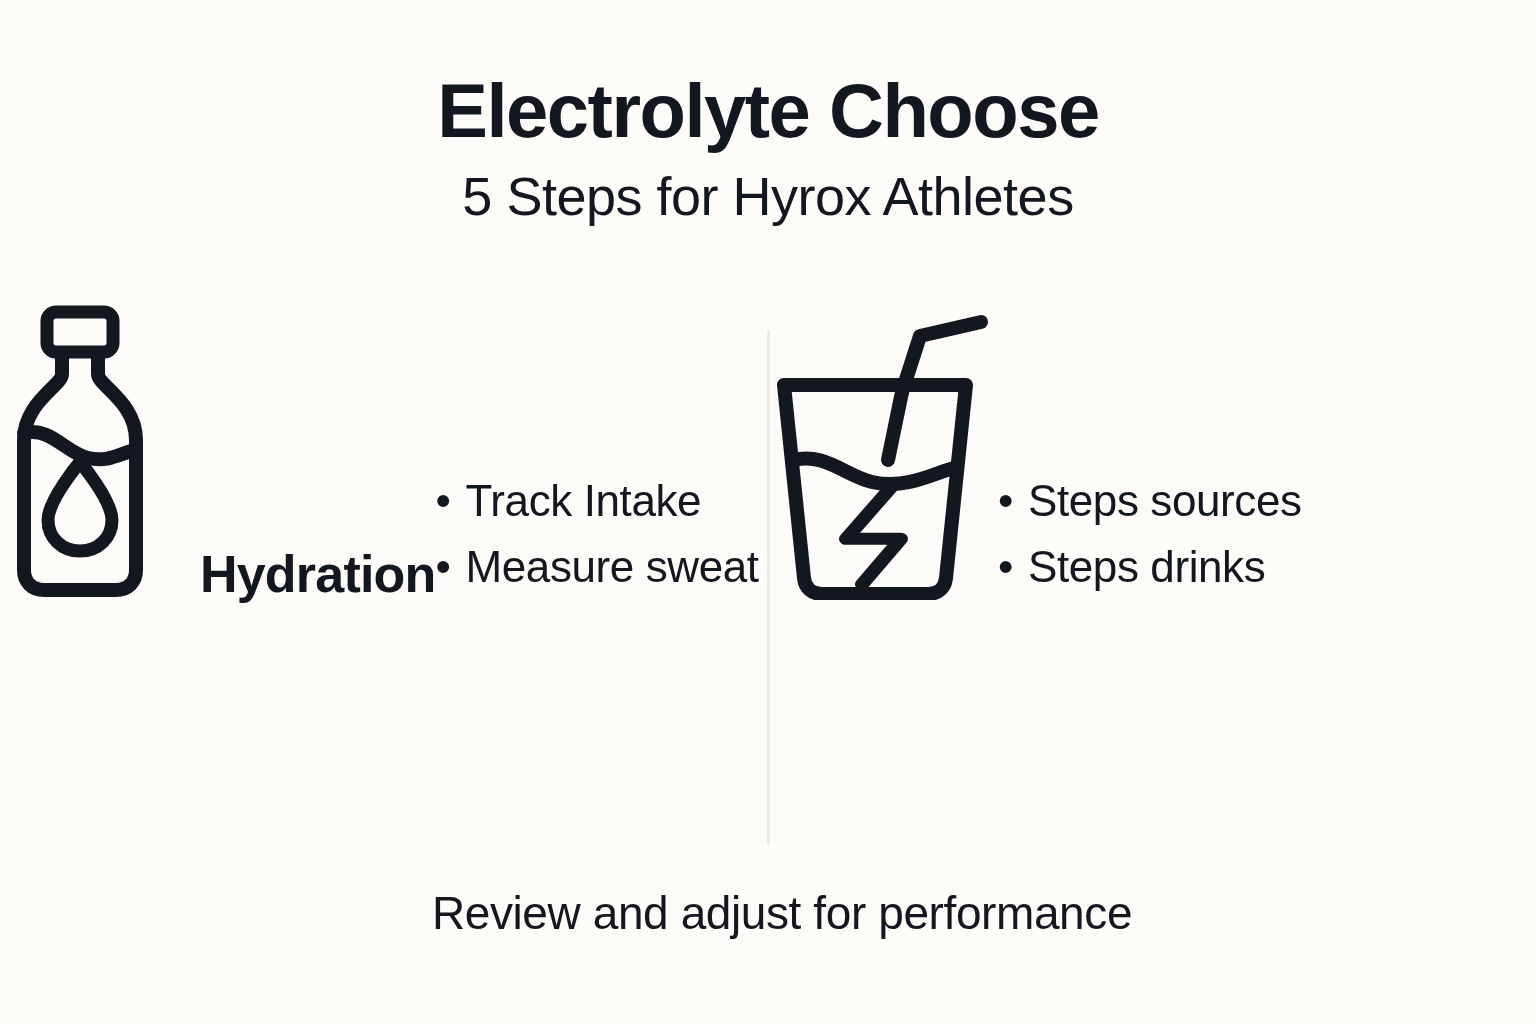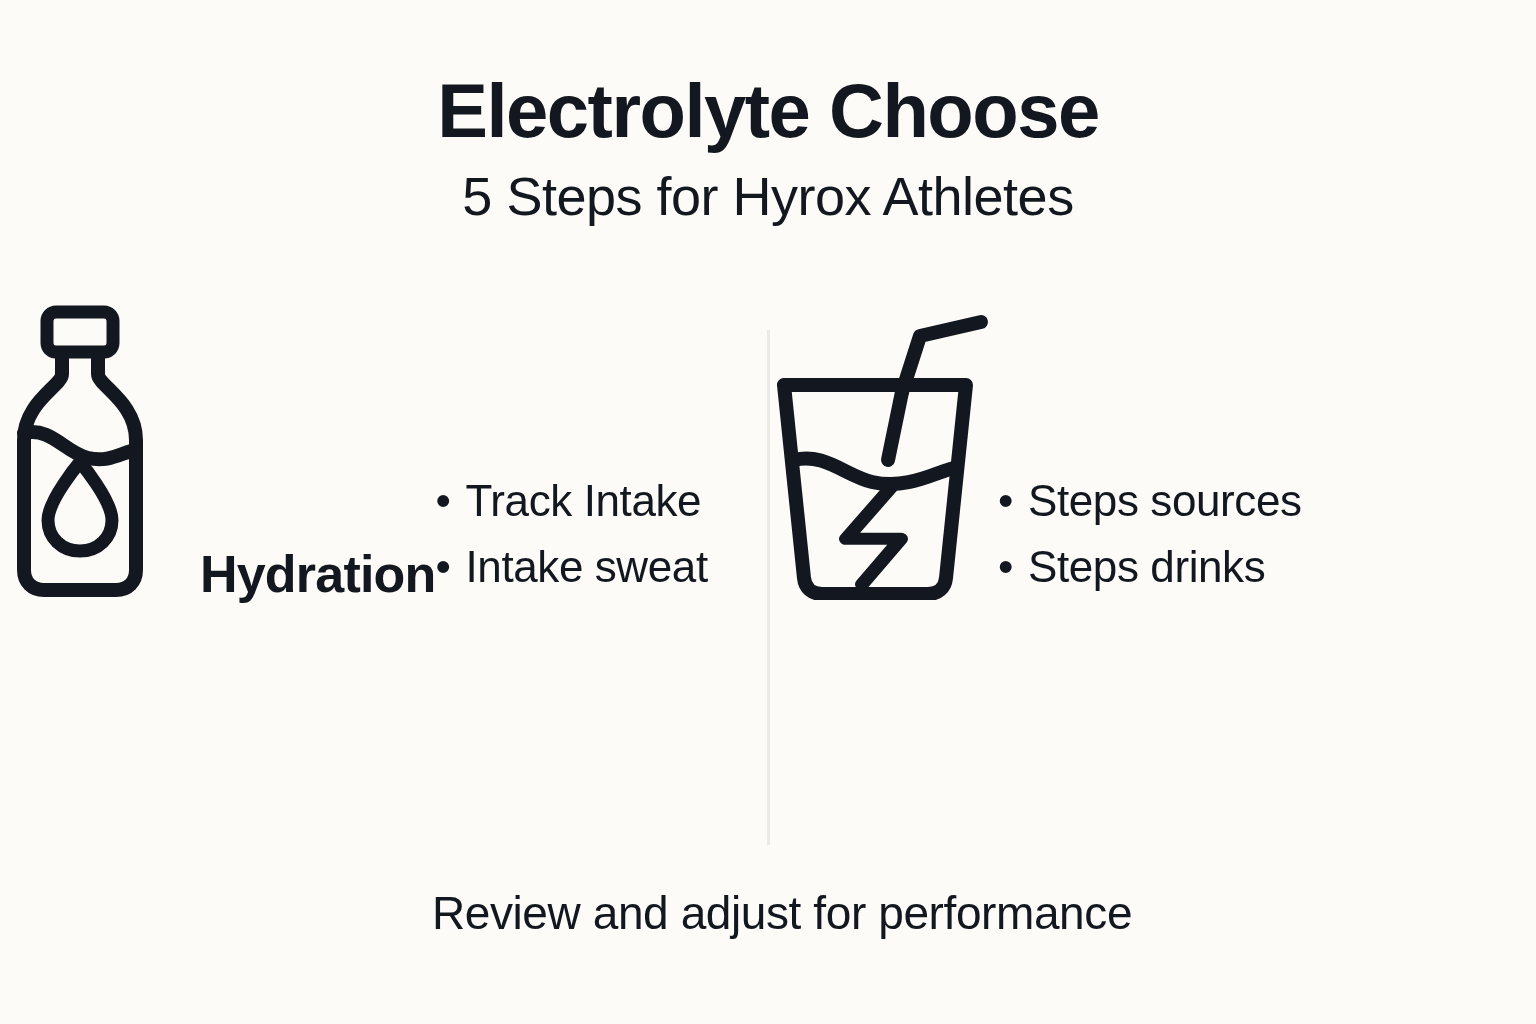--- a/index.html
+++ b/index.html
@@ -159,21 +159,21 @@
         </svg>
       </div>
       <h2 class="col-heading">Hydration</h2>
       <ul class="bullet-list">
         <li class="bullet-item">
           <span class="bullet-dot">•</span>
           <span>Track Intake</span>
         </li>
         <li class="bullet-item">
           <span class="bullet-dot">•</span>
-          <span>Intake sweat</span>
+          <span>Measure sweat</span>
         </li>
       </ul>
     </div>
 
     <div class="column">
       <div class="icon-wrap">
         <svg width="230" height="300" viewBox="0 0 230 300" fill="none" xmlns="http://www.w3.org/2000/svg" aria-hidden="true">
 
           <path d="M213 22 L152 36 L134 92" stroke="#131820" stroke-width="14" stroke-linecap="round" stroke-linejoin="round" fill="none"></path>
 

